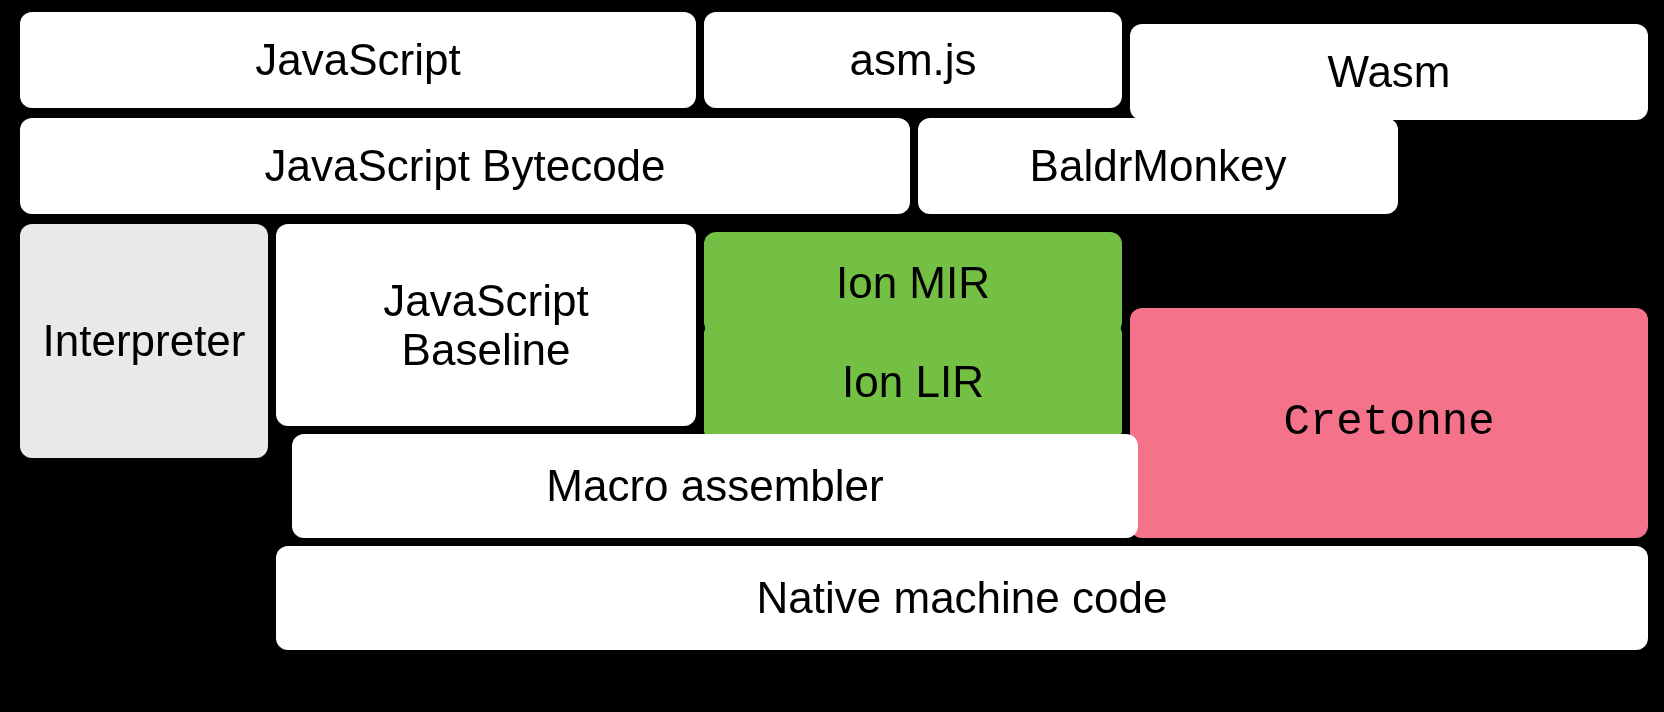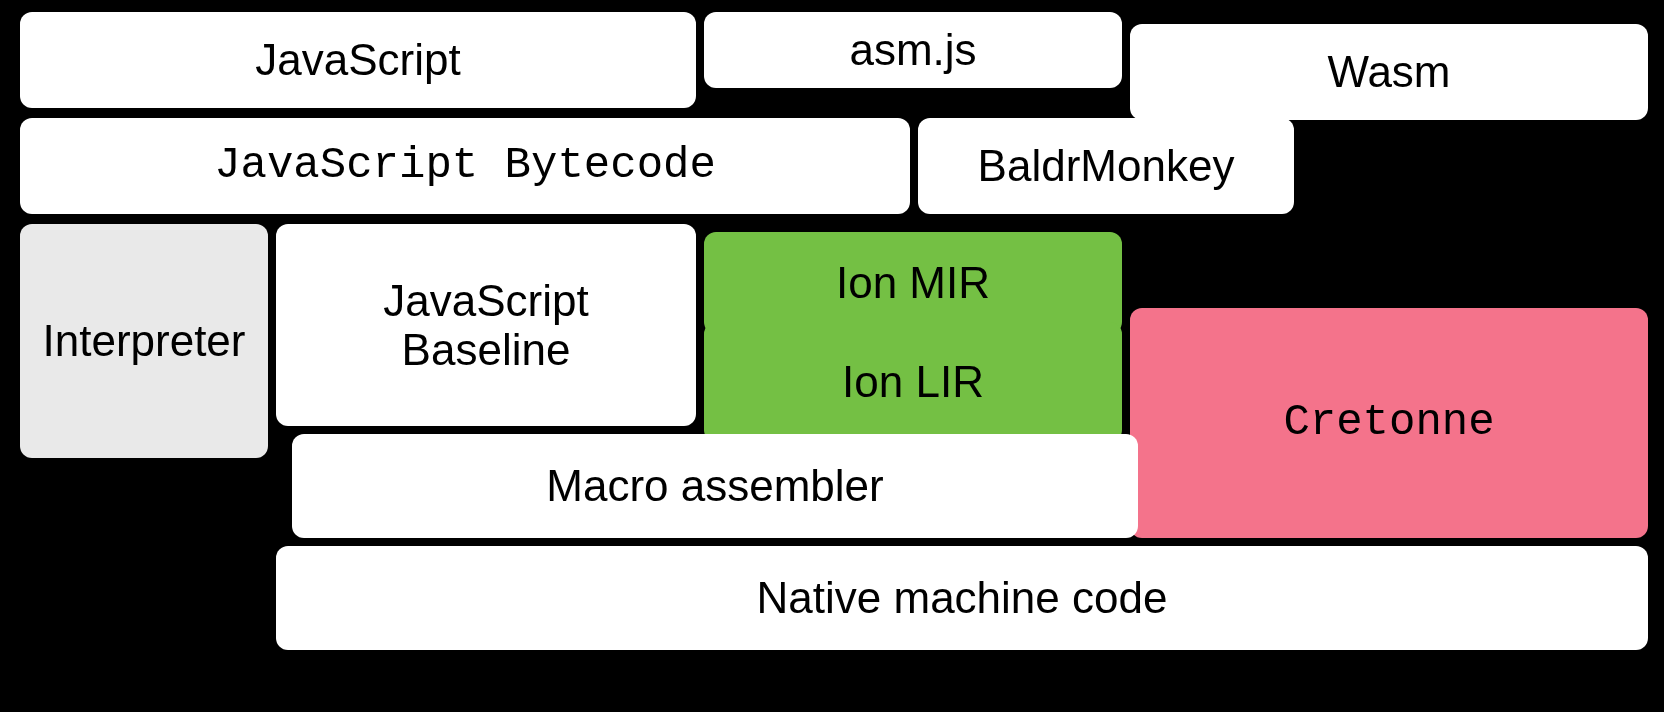--- a/index.html
+++ b/index.html
@@ -39,24 +39,24 @@
   .fill-white  { background: #ffffff; }
   .fill-gray   { background: #e9e9e9; }
   .fill-green  { background: #74c044; }
   .fill-pink   { background: #f4738b; }
 </style>
 </head>
 <body>
 
 <div id="diagram" style="background: rgb(0, 0, 0);">
     <div class="node fill-white" style="left: 20px; top: 12px; width: 676px; height: 96px;">JavaScript</div>
-    <div class="node fill-white" style="left: 704px; top: 12px; width: 418px; height: 76px;">asm.js</div>
+    <div class="node fill-white" style="left: 704px; top: 12px; width: 418px; height: 96px;">asm.js</div>
     <div class="node fill-white" style="left: 1130px; top: 24px; width: 518px; height: 96px;">Wasm</div>
-    <div class="node fill-white" style="left: 20px; top: 118px; width: 890px; height: 96px; font-family: Liberation Mono, monospace;">JavaScript Bytecode</div>
-    <div class="node fill-white" style="left: 918px; top: 118px; width: 376px; height: 96px;">BaldrMonkey</div>
+    <div class="node fill-white" style="left: 20px; top: 118px; width: 890px; height: 96px;">JavaScript Bytecode</div>
+    <div class="node fill-white" style="left: 918px; top: 118px; width: 480px; height: 96px;">BaldrMonkey</div>
     <div class="node fill-gray" style="left: 20px; top: 224px; width: 248px; height: 234px;">Interpreter</div>
     <div class="node fill-white" style="left: 276px; top: 224px; width: 420px; height: 202px;">JavaScript
 Baseline</div>
     <div class="node fill-green" style="left: 704px; top: 232px; width: 418px; height: 102px;">Ion MIR</div>
     <div class="node fill-green" style="left: 704px; top: 322px; width: 418px; height: 120px;">Ion LIR</div>
     <div class="node fill-pink" style="left: 1130px; top: 308px; width: 518px; height: 230px; font-family: Liberation Mono, monospace;">Cretonne</div>
     <div class="node fill-white" style="left: 292px; top: 434px; width: 846px; height: 104px;">Macro assembler</div>
     <div class="node fill-white" style="left: 276px; top: 546px; width: 1372px; height: 104px; text-align: center;">Native machine code</div>
   </div>
 

